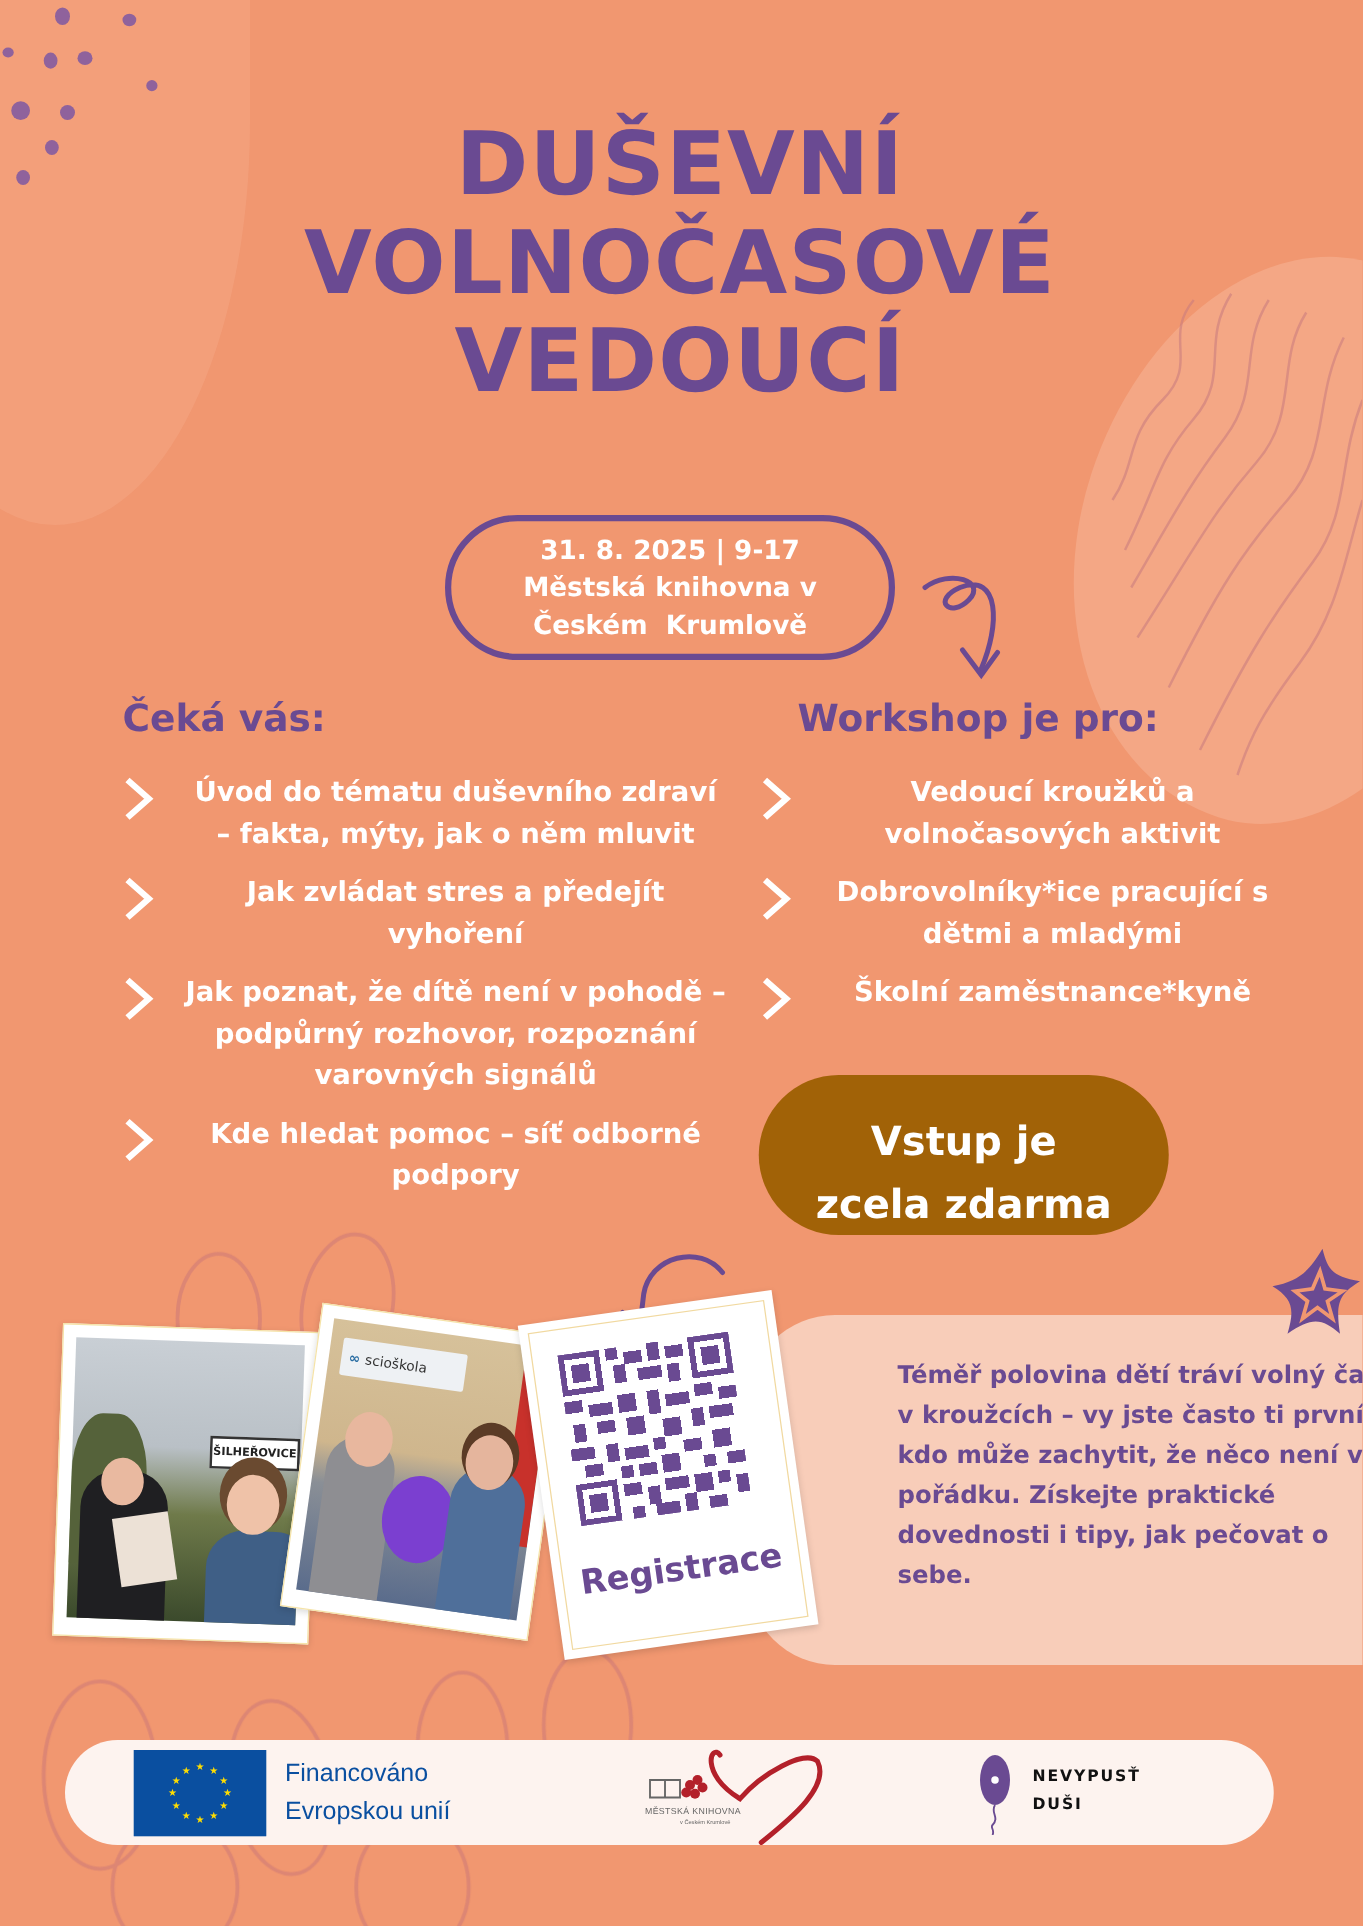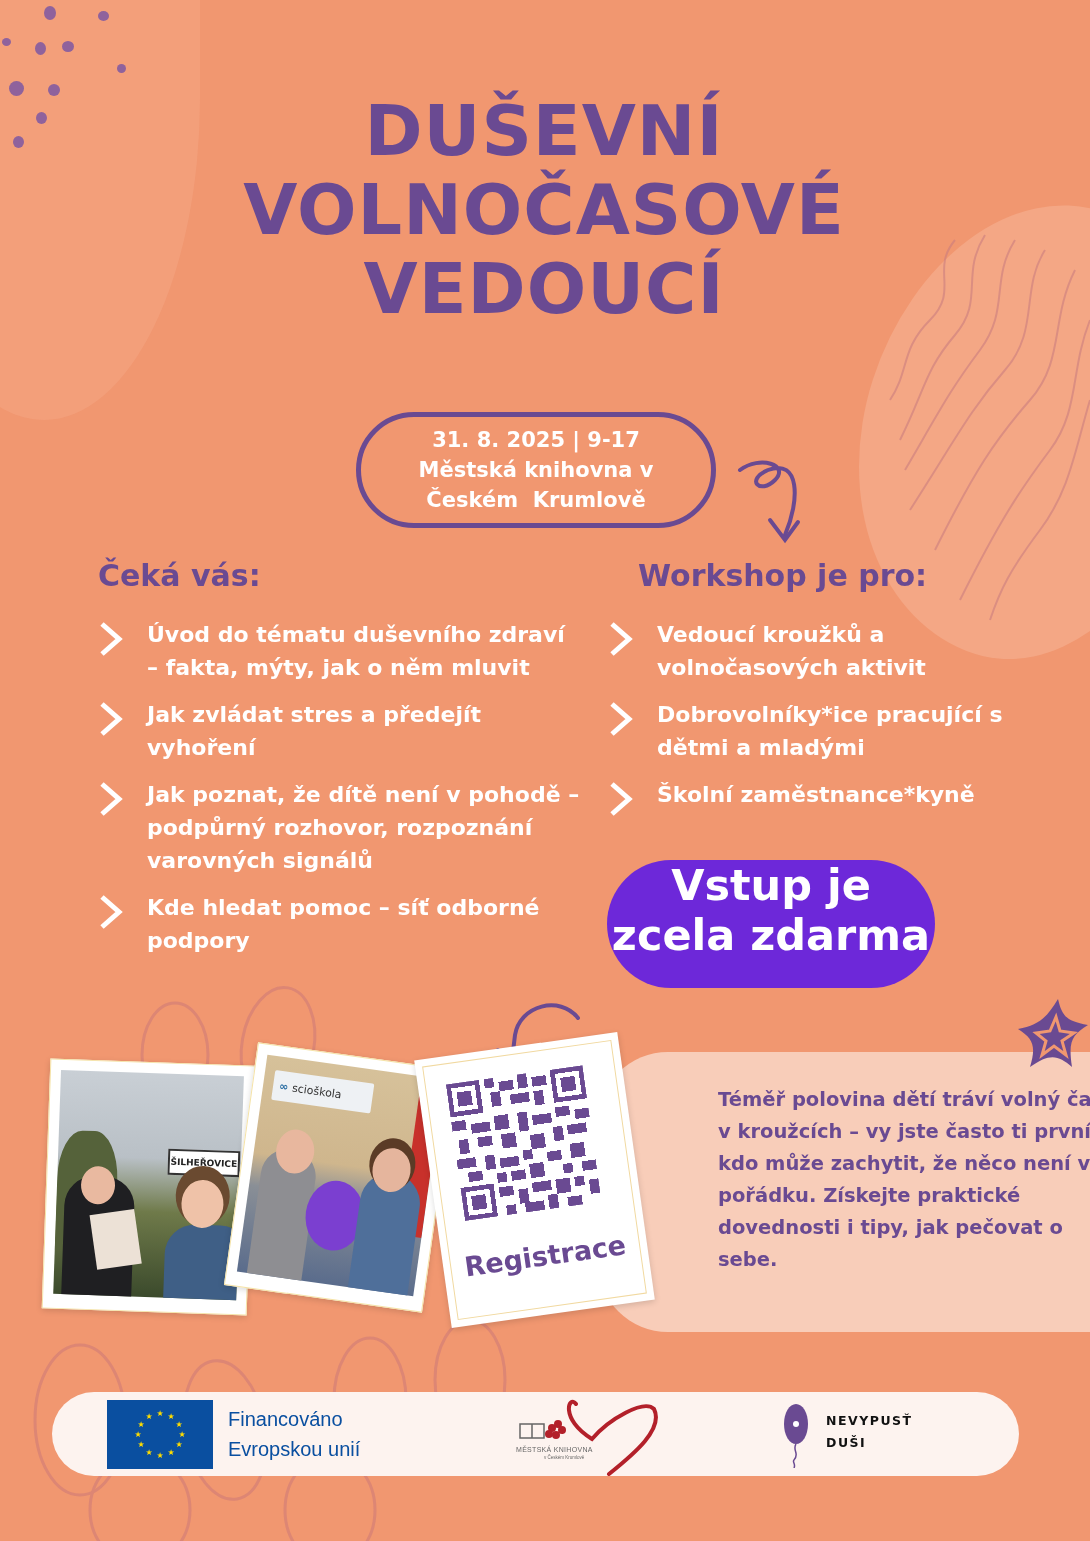--- a/index.html
+++ b/index.html
@@ -31,28 +31,28 @@
     position: absolute; left: 356px; top: 412px; width: 360px; height: 116px;
     border: 5px solid #6a4a92; border-radius: 60px;
     display: flex; flex-direction: column; align-items: center; justify-content: center;
     color: #fff; font-weight: 700; font-size: 21px; line-height: 30px; text-align: center;
   }
 
   .section-title {
     position: absolute; color: #6a4a92; font-weight: 700; font-size: 30px;
   }
   .list { position: absolute; list-style: none; }
-  .list li { position: relative; padding-left: 50px; color: #fff; font-weight: 700; font-size: 22px; line-height: 33px; margin-bottom: 14px; }
+  .list li { position: relative; padding-left: 50px; color: #fff; font-weight: 700; font-size: 22px; line-height: 33px; margin-bottom: 14px; text-align: center; }
   .chev { position: absolute; left: 0; top: 2px; width: 28px; height: 38px; }
 
   .cta {
     position: absolute; left: 607px; top: 860px; width: 328px; height: 128px;
-    background: #6d28d9; border-radius: 64px;
-    color: #fff; font-weight: 700; font-size: 43px; line-height: 50px;
-    display: flex; flex-direction: column; align-items: center; justify-content: flex-start; text-align: center;
+    background: #a16207; border-radius: 64px;
+    color: #fff; font-weight: 700; font-size: 32px; line-height: 50px;
+    display: flex; flex-direction: column; align-items: center; justify-content: flex-end; text-align: center;
   }
 
   
   .infobox {
     position: absolute; left: 598px; top: 1052px; width: 520px; height: 280px;
     background: #f8cdb9; border-radius: 70px 0 0 70px;
   }
   .infotext {
     position: absolute; left: 680px; top: 1084px; width: 390px;
     color: #6a4a92; font-weight: 700; font-size: 19.5px; line-height: 32px; margin-left: 38px;

